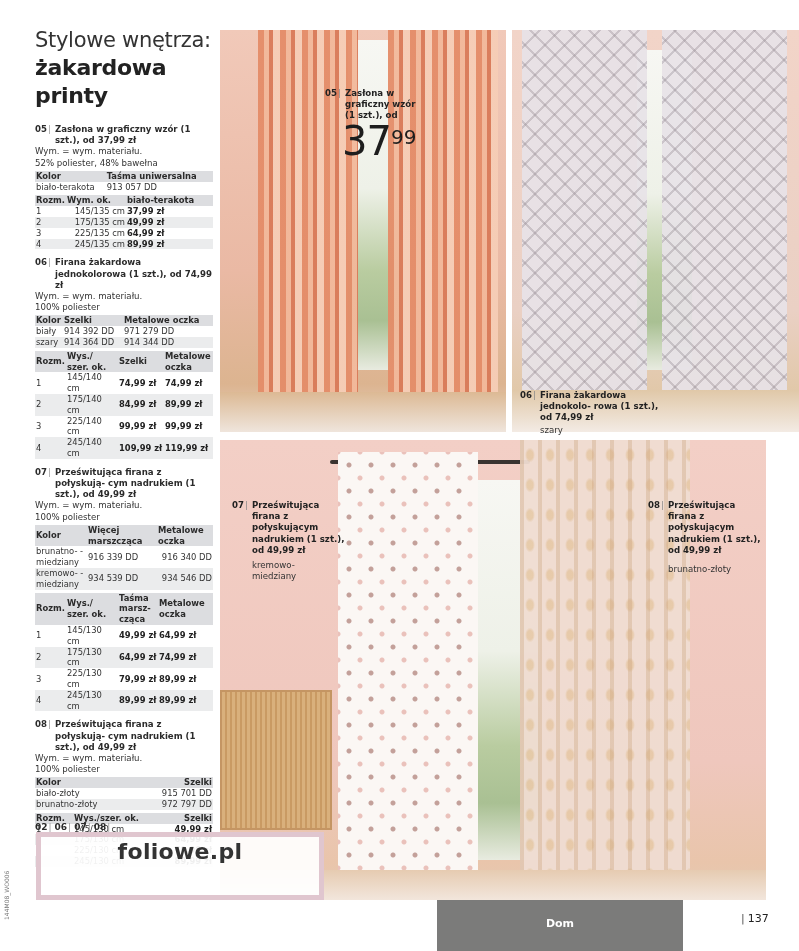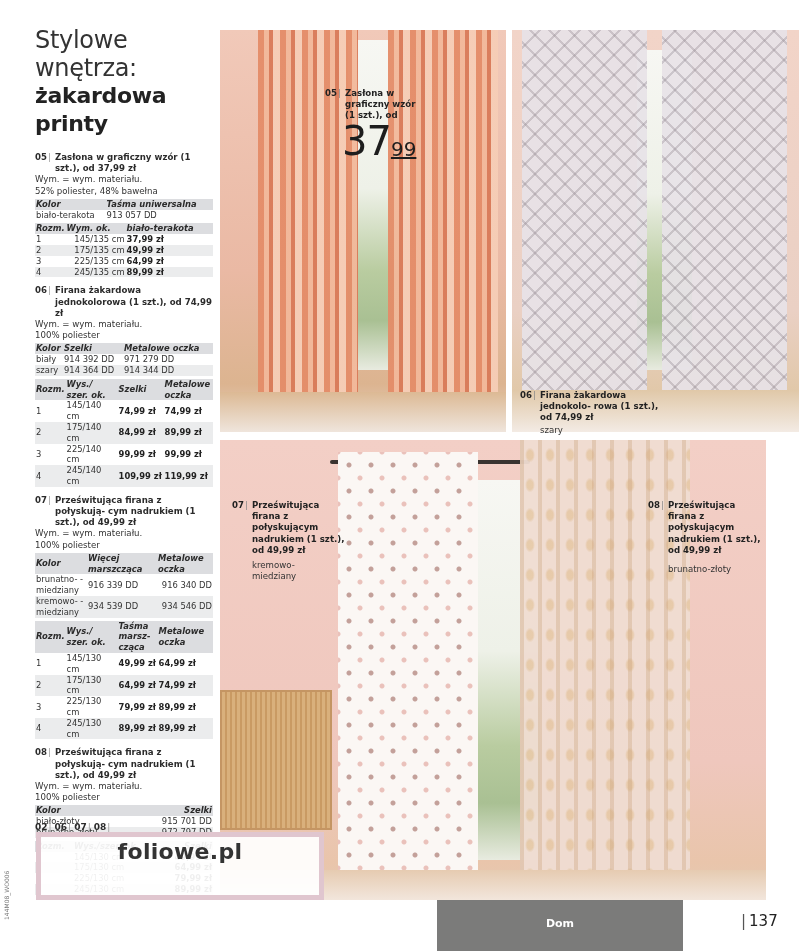--- a/index.html
+++ b/index.html
@@ -2,32 +2,32 @@
 <html><head>
 <meta charset="utf-8">
 <style>
   * { box-sizing: border-box; margin: 0; padding: 0; }
   html, body { width: 799px; height: 951px; background: #ffffff; overflow: hidden; }
   body { position: relative; font-family: "DejaVu Sans", "Liberation Sans", sans-serif; color: #2b2b2b; }
 
   
   .col { position: absolute; left: 35px; top: 26px; width: 178px; }
   .headline { font-size: 22px; line-height: 28px; letter-spacing: -0.3px; }
-  .headline .light { font-weight: normal; color: #333; display: block; font-size: 24px; }
+  .headline .light { font-weight: normal; color: #333; display: block; font-size: 21px; }
   .headline .bold { font-weight: bold; color: #222; display: block; }
 
   .prod { margin-top: 8px; font-size: 8.6px; line-height: 11.2px; }
   .prod-title { font-weight: bold; display: flex; }
   .prod-title .num { width: 17px; flex: none; }
   .prod-title .num::after { content: "|"; font-weight: normal; color: #999; margin-left: 1px; }
   .prod-title .txt { padding-left: 3px; }
   .prod .meta { color: #333; }
 
   table.spec { width: 100%; border-collapse: collapse; font-size: 8.4px; line-height: 10.8px; margin-top: 2px; }
-  table.spec th { background: #dcdde0; font-weight: bold; text-align: left; padding: 0 1px; vertical-align: middle; font-style: italic; }
+  table.spec th { background: #dcdde0; font-weight: bold; text-align: left; padding: 0 1px; vertical-align: middle; }
   table.spec td { padding: 0 1px; color: #333; vertical-align: middle; }
   table.spec tr.alt td { background: #ebeced; }
   table.spec td.b { font-weight: bold; color: #222; }
   table.spec .r { text-align: right; }
   table.spec + table.spec { margin-top: 3px; }
 
   .refs { position: absolute; left: 35px; top: 822px; font-size: 9px; font-weight: bold; }
   .refs span::after { content: "|"; font-weight: normal; color: #999; margin: 0 3px 0 1px; }
 
   
@@ -69,26 +69,26 @@
 
   .cap { position: absolute; font-size: 8.6px; line-height: 11.2px; color: #222; }
   .cap .hd { display: flex; font-weight: bold; }
   .cap .hd .num { width: 17px; flex: none; }
   .cap .hd .num::after { content: "|"; font-weight: normal; color: #888; margin-left: 1px; }
   .cap .hd .txt { padding-left: 3px; }
   .cap .sub { padding-left: 20px; margin-top: 4px; color: #333; }
 
   .price { position: absolute; left: 342px; top: 121px; color: #1d1d1d; font-weight: normal; }
   .price .int { font-size: 40px; letter-spacing: -1px; line-height: 40px; }
-  .price .dec { font-size: 20px; vertical-align: top; position: relative; top: 16px; text-decoration: underline; }
+  .price .dec { font-size: 20px; vertical-align: top; position: relative; top: 4px; }
 
   
   .footer-tab { position: absolute; left: 437px; top: 900px; width: 246px; height: 51px; background: #7b7b7a;
                 color: #fff; font-weight: bold; font-size: 11px; text-align: center; padding-top: 17px; }
-  .pageno { position: absolute; left: 741px; top: 912px; font-size: 15px; color: #222; }
+  .pageno { position: absolute; left: 741px; top: 912px; font-size: 11px; color: #222; }
   .pageno::before { content: "|"; margin-right: 3px; color: #555; }
 </style>
 </head>
 <body>
 
 <div class="col">
   <h1 class="headline">
     <span class="light">Stylowe wnętrza:</span>
     <span class="bold">żakardowa</span>
     <span class="bold">printy</span>

